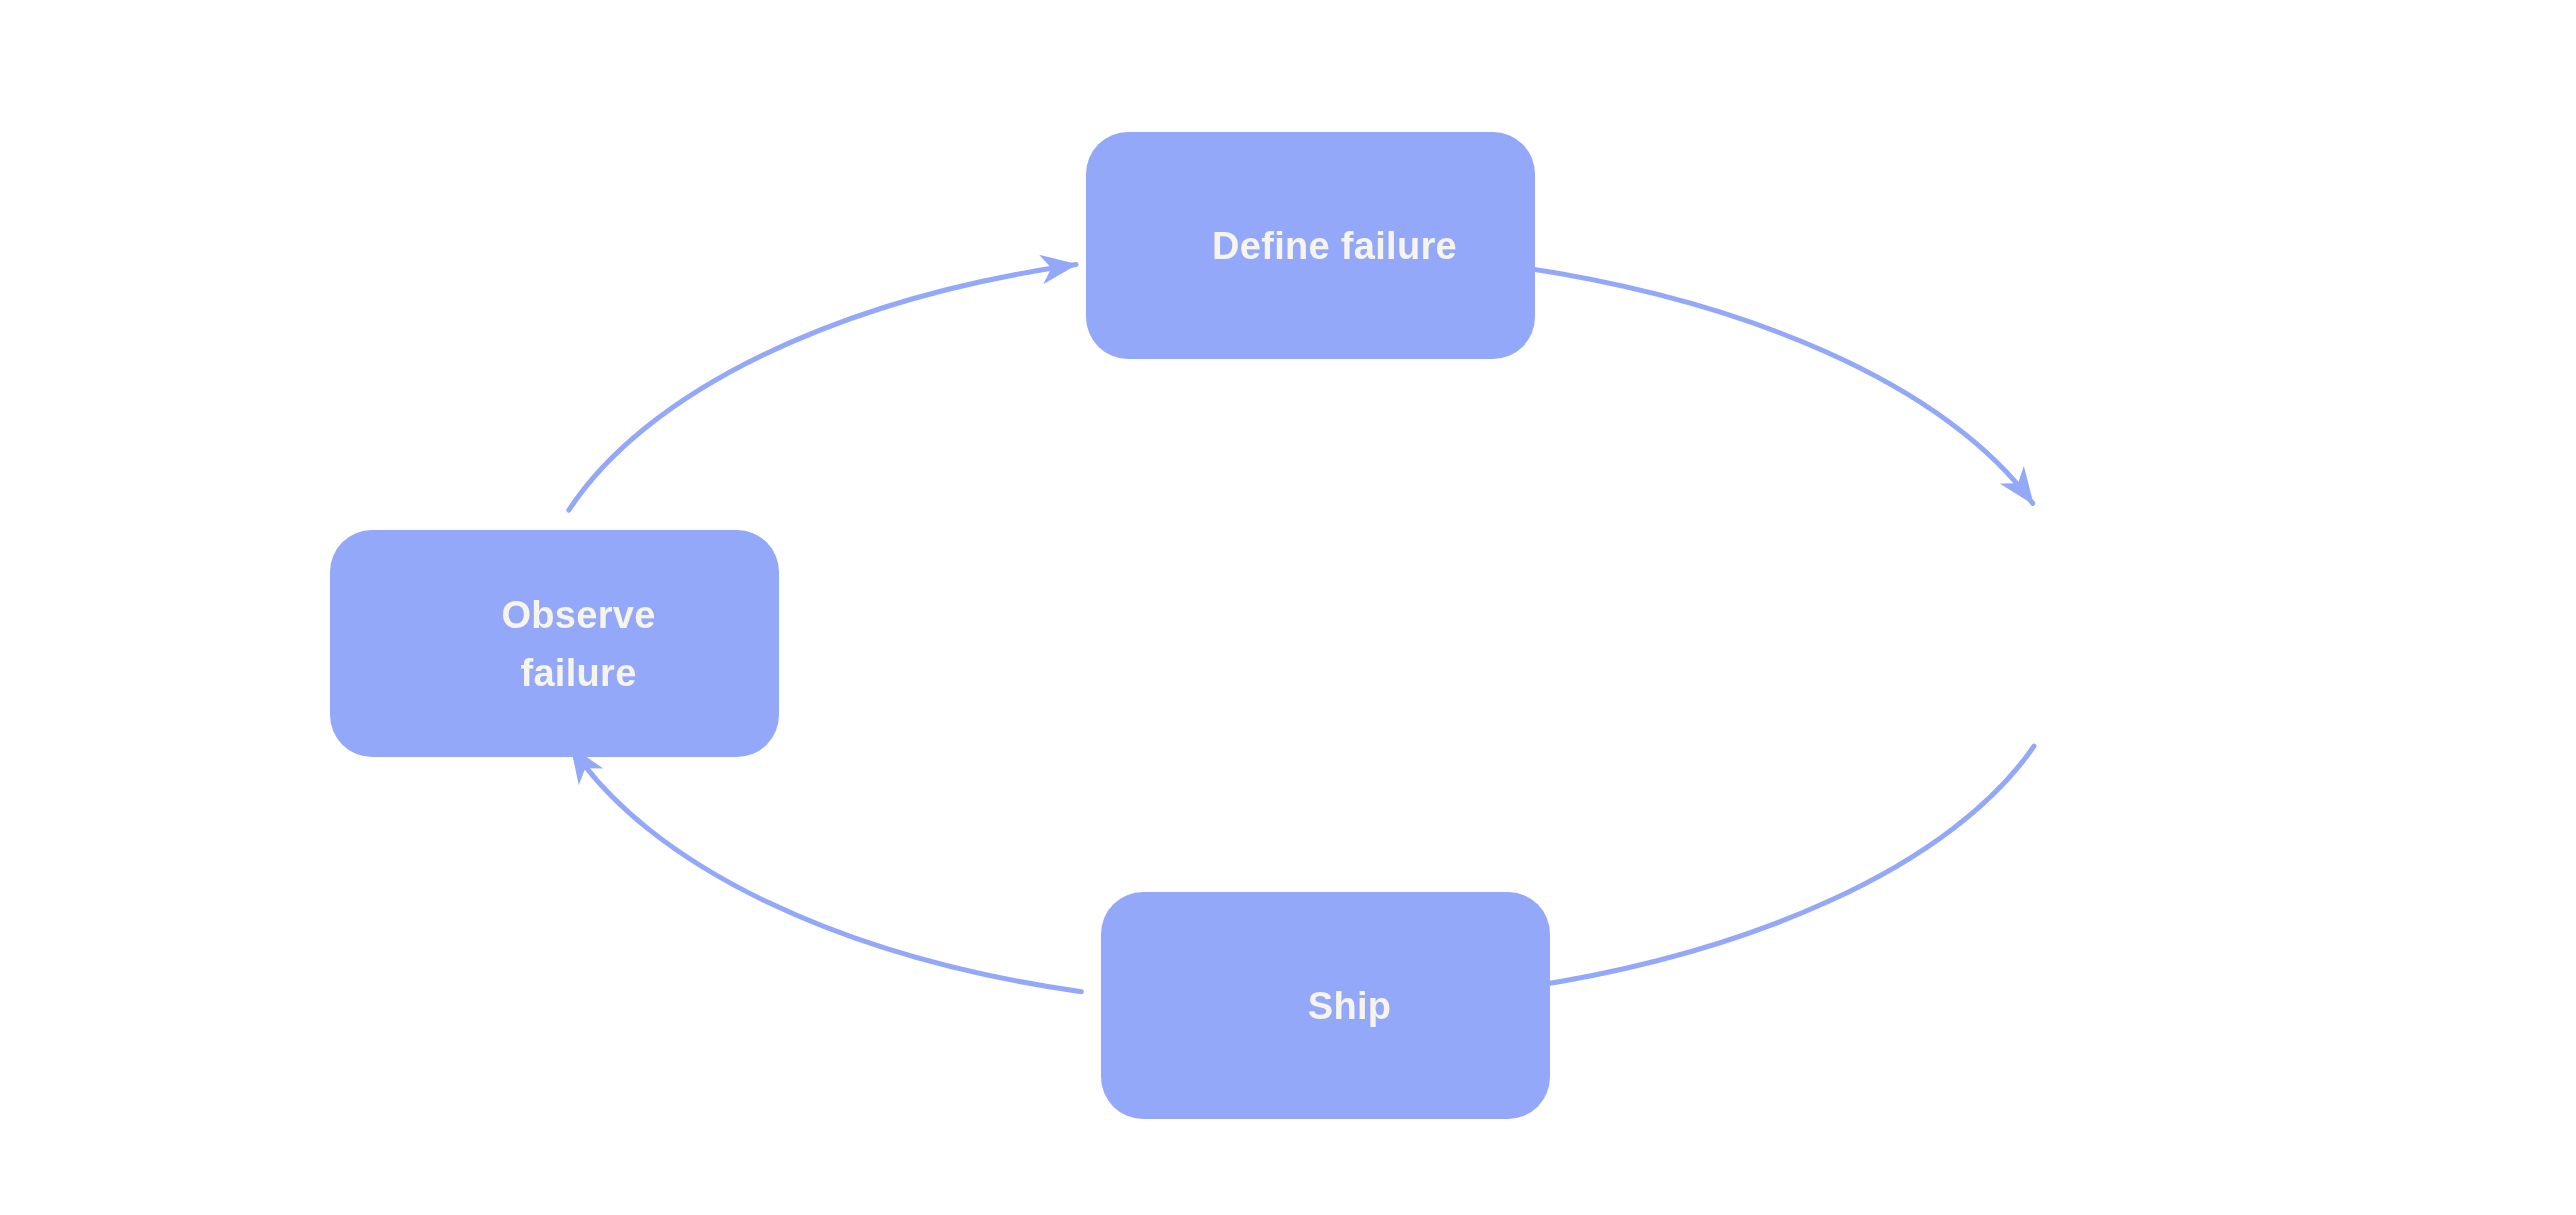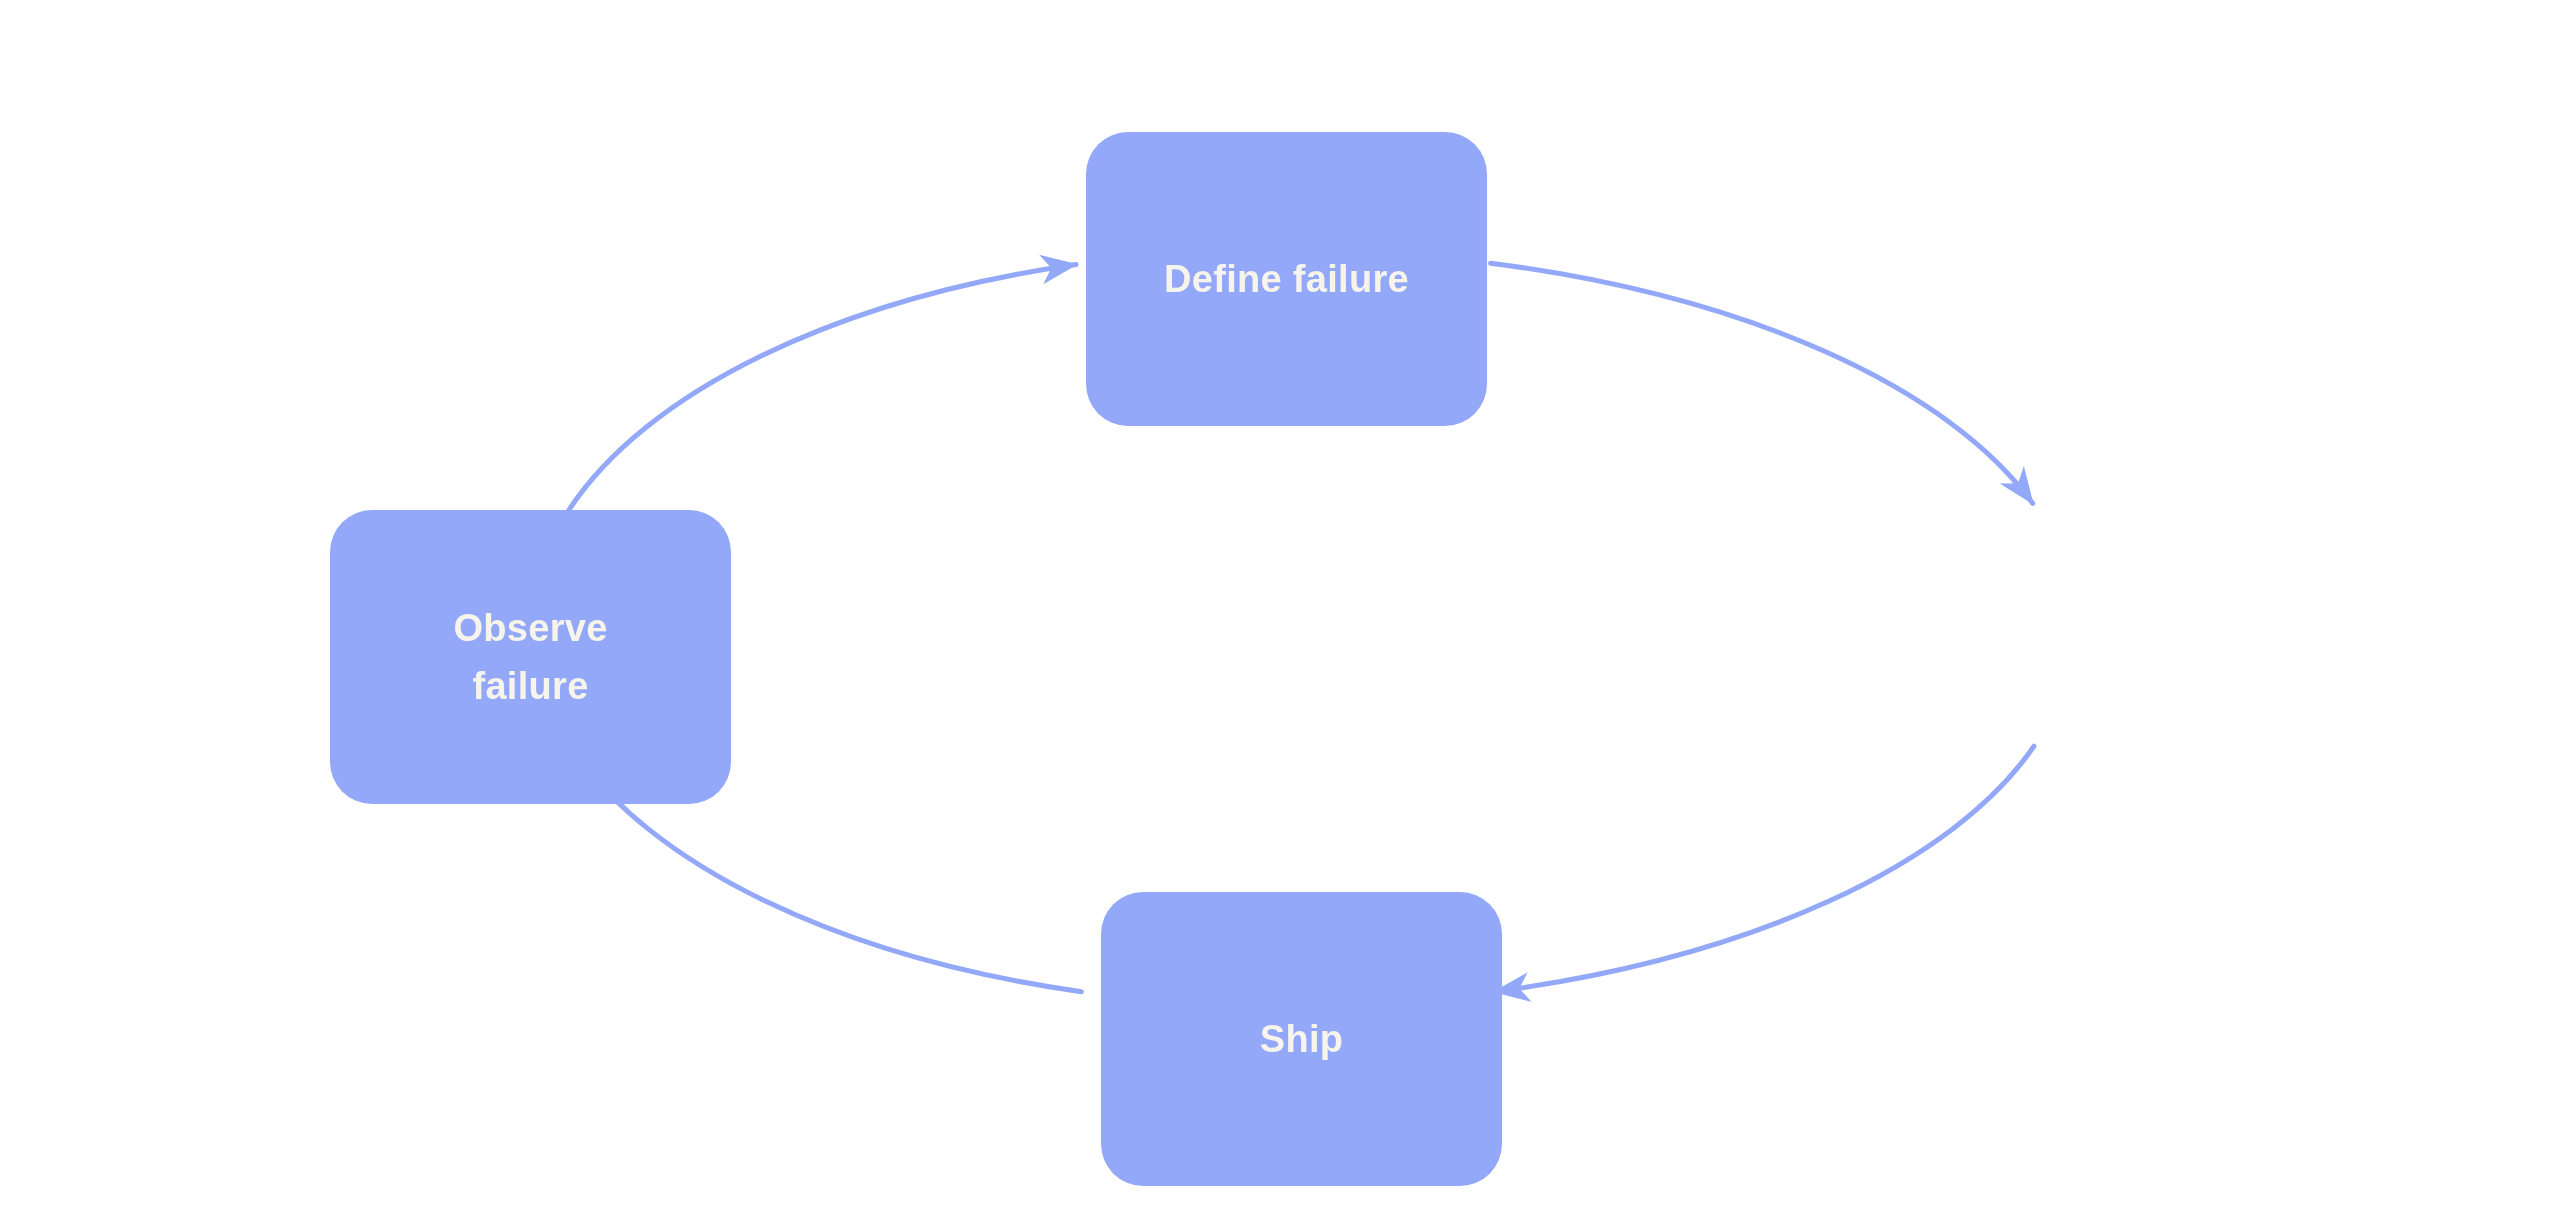--- a/index.html
+++ b/index.html
@@ -19,42 +19,43 @@
     position: absolute;
     left: 0;
     top: 0;
     width: 2576px;
     height: 1216px;
     display: block;
   }
   .node {
     position: absolute;
     width: 401px;
-    height: 294px;
+    height: 227px;
     background: #93a8f9;
     border-radius: 42px;
     display: flex;
     align-items: center;
     justify-content: center;
     text-align: center;
+    padding-left: 48px;
   }
   .node-label {
     color: #f7f4ec;
     font-size: 38px;
     font-weight: 700;
     line-height: 58px;
     letter-spacing: 0.3px;
   }
   .node-label .line {
     display: block;
   }
   .node-top    { left: 1086px; top: 132px;  }
   .node-right  { left: 1836px; top: 510px;  }
   .node-bottom { left: 1086px; top: 892px; margin-left: 15px; }
-  .node-left   { left: 330px;  top: 510px;  }
+  .node-left   { left: 330px;  top: 530px;  }
   path.edge {
     fill: none;
     stroke-width: 7.5;
     stroke-linecap: round;
   }
 </style>
 </head>
 <body>
 
 <div id="stage">

